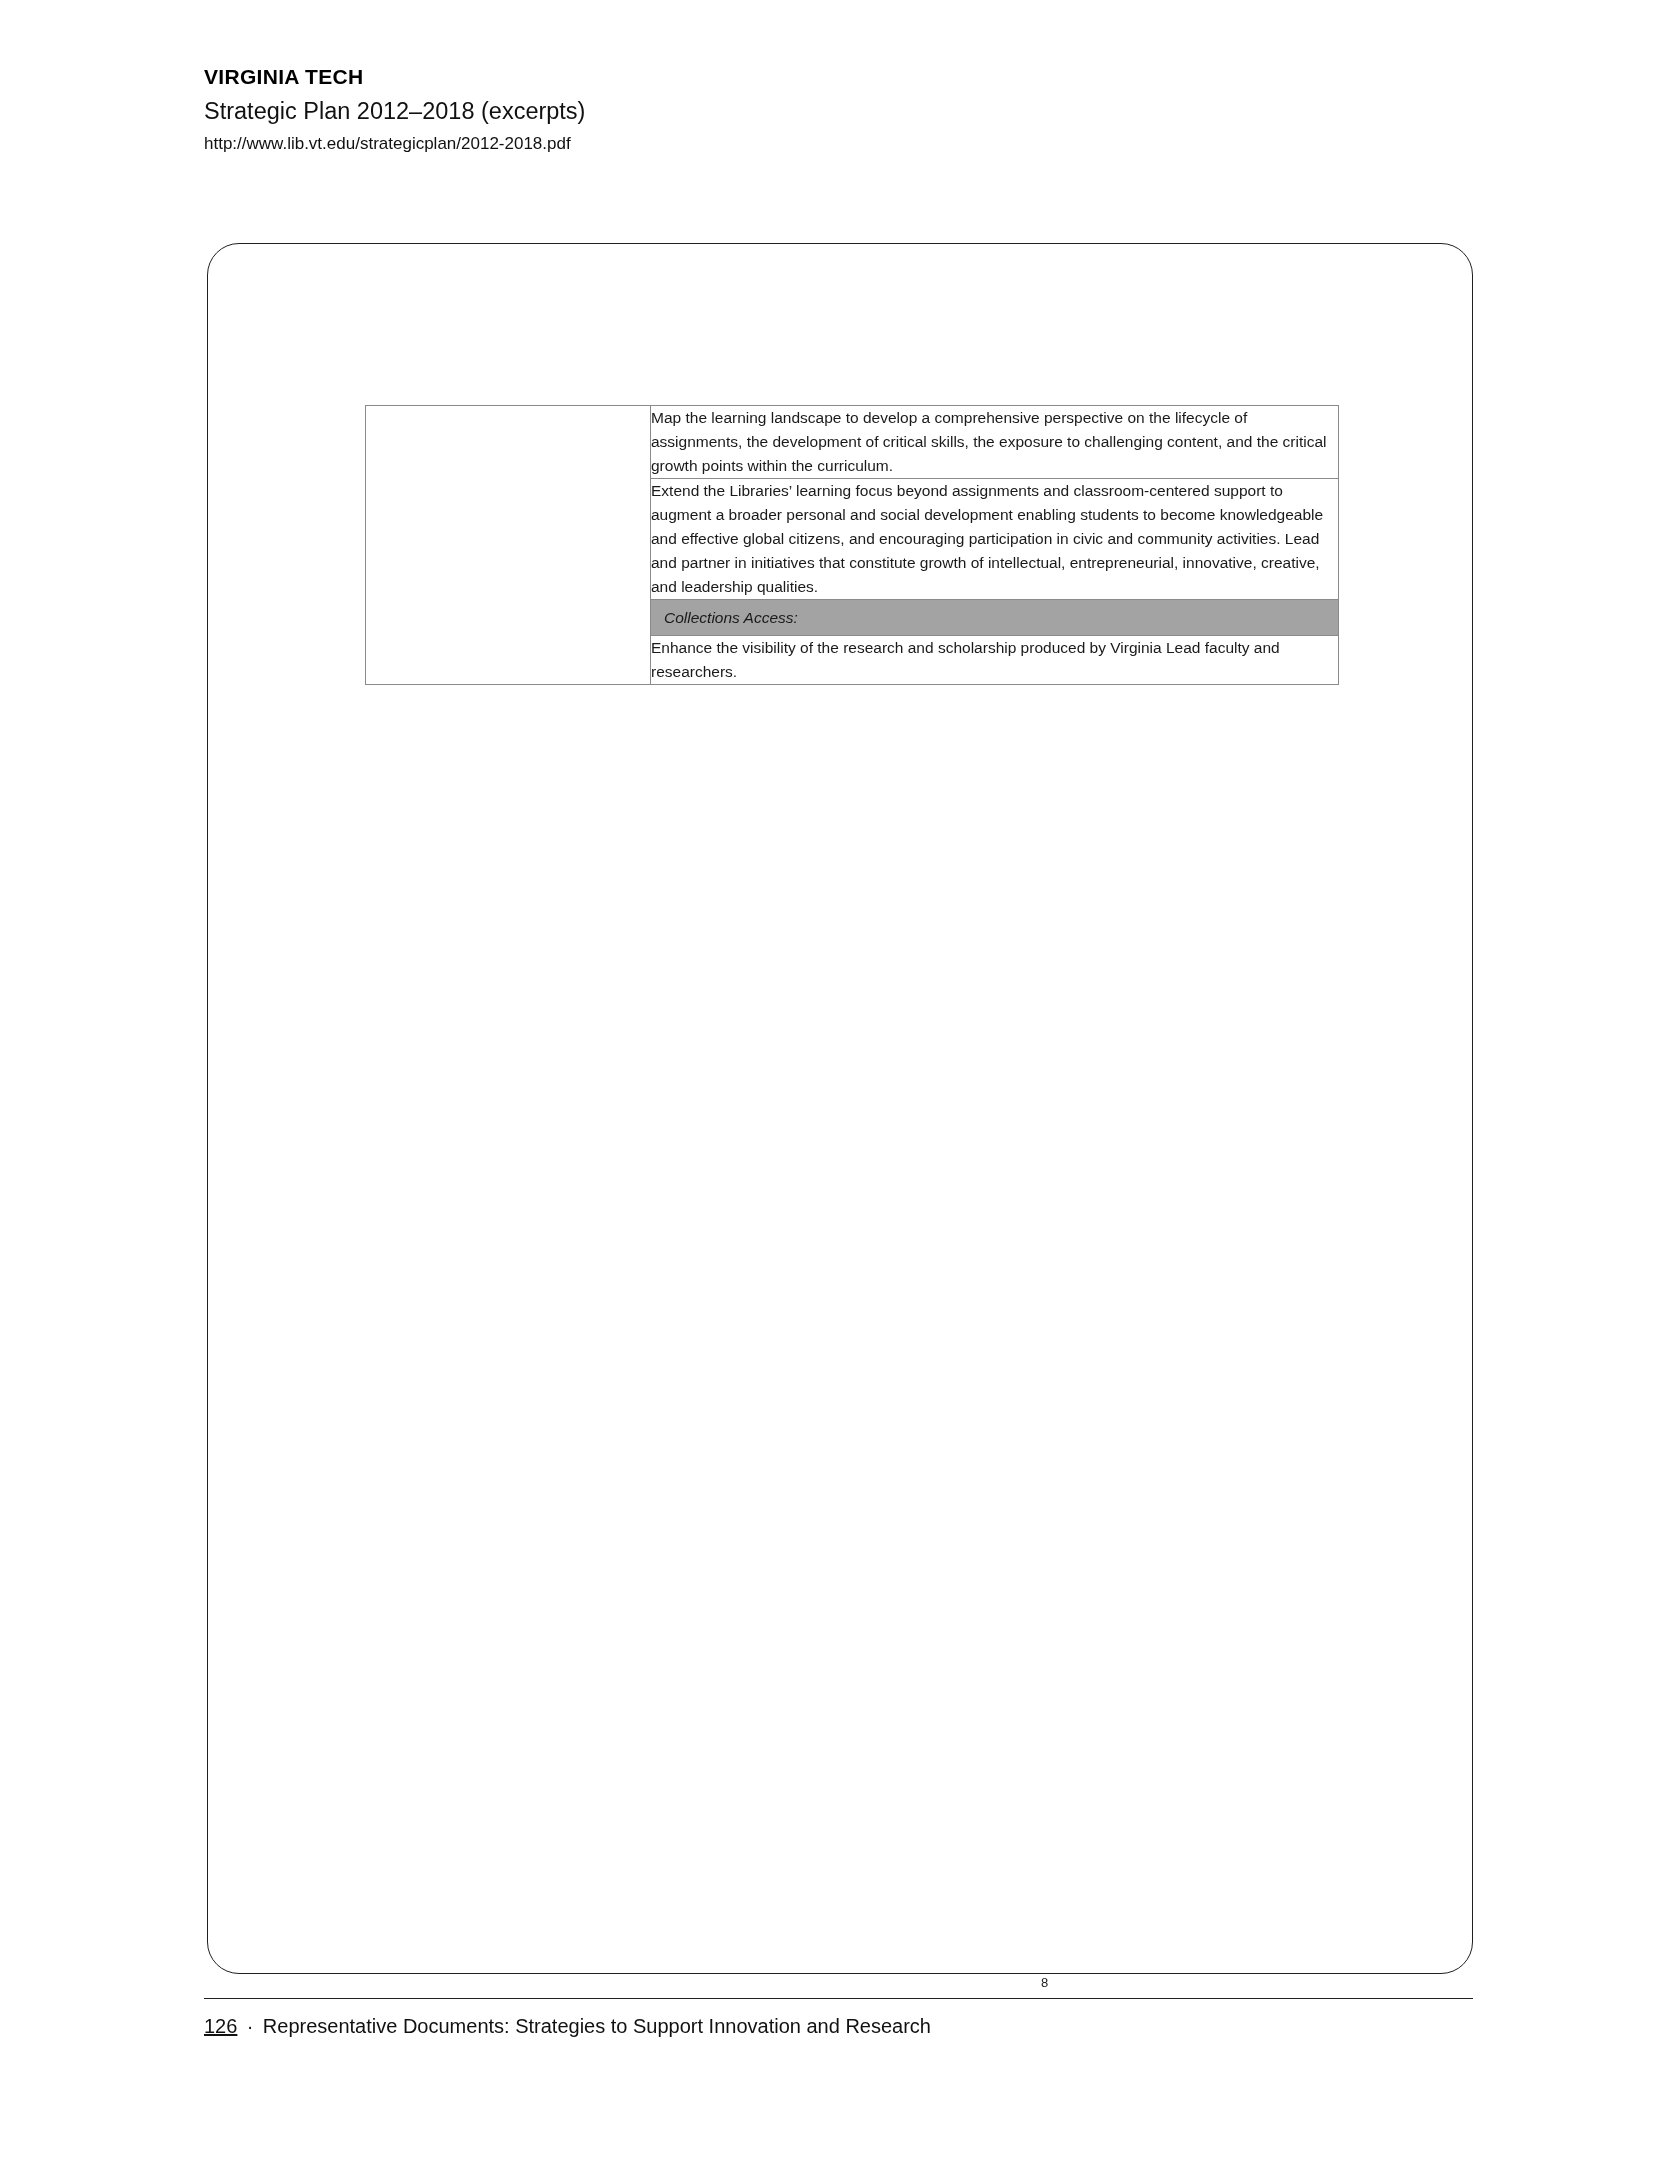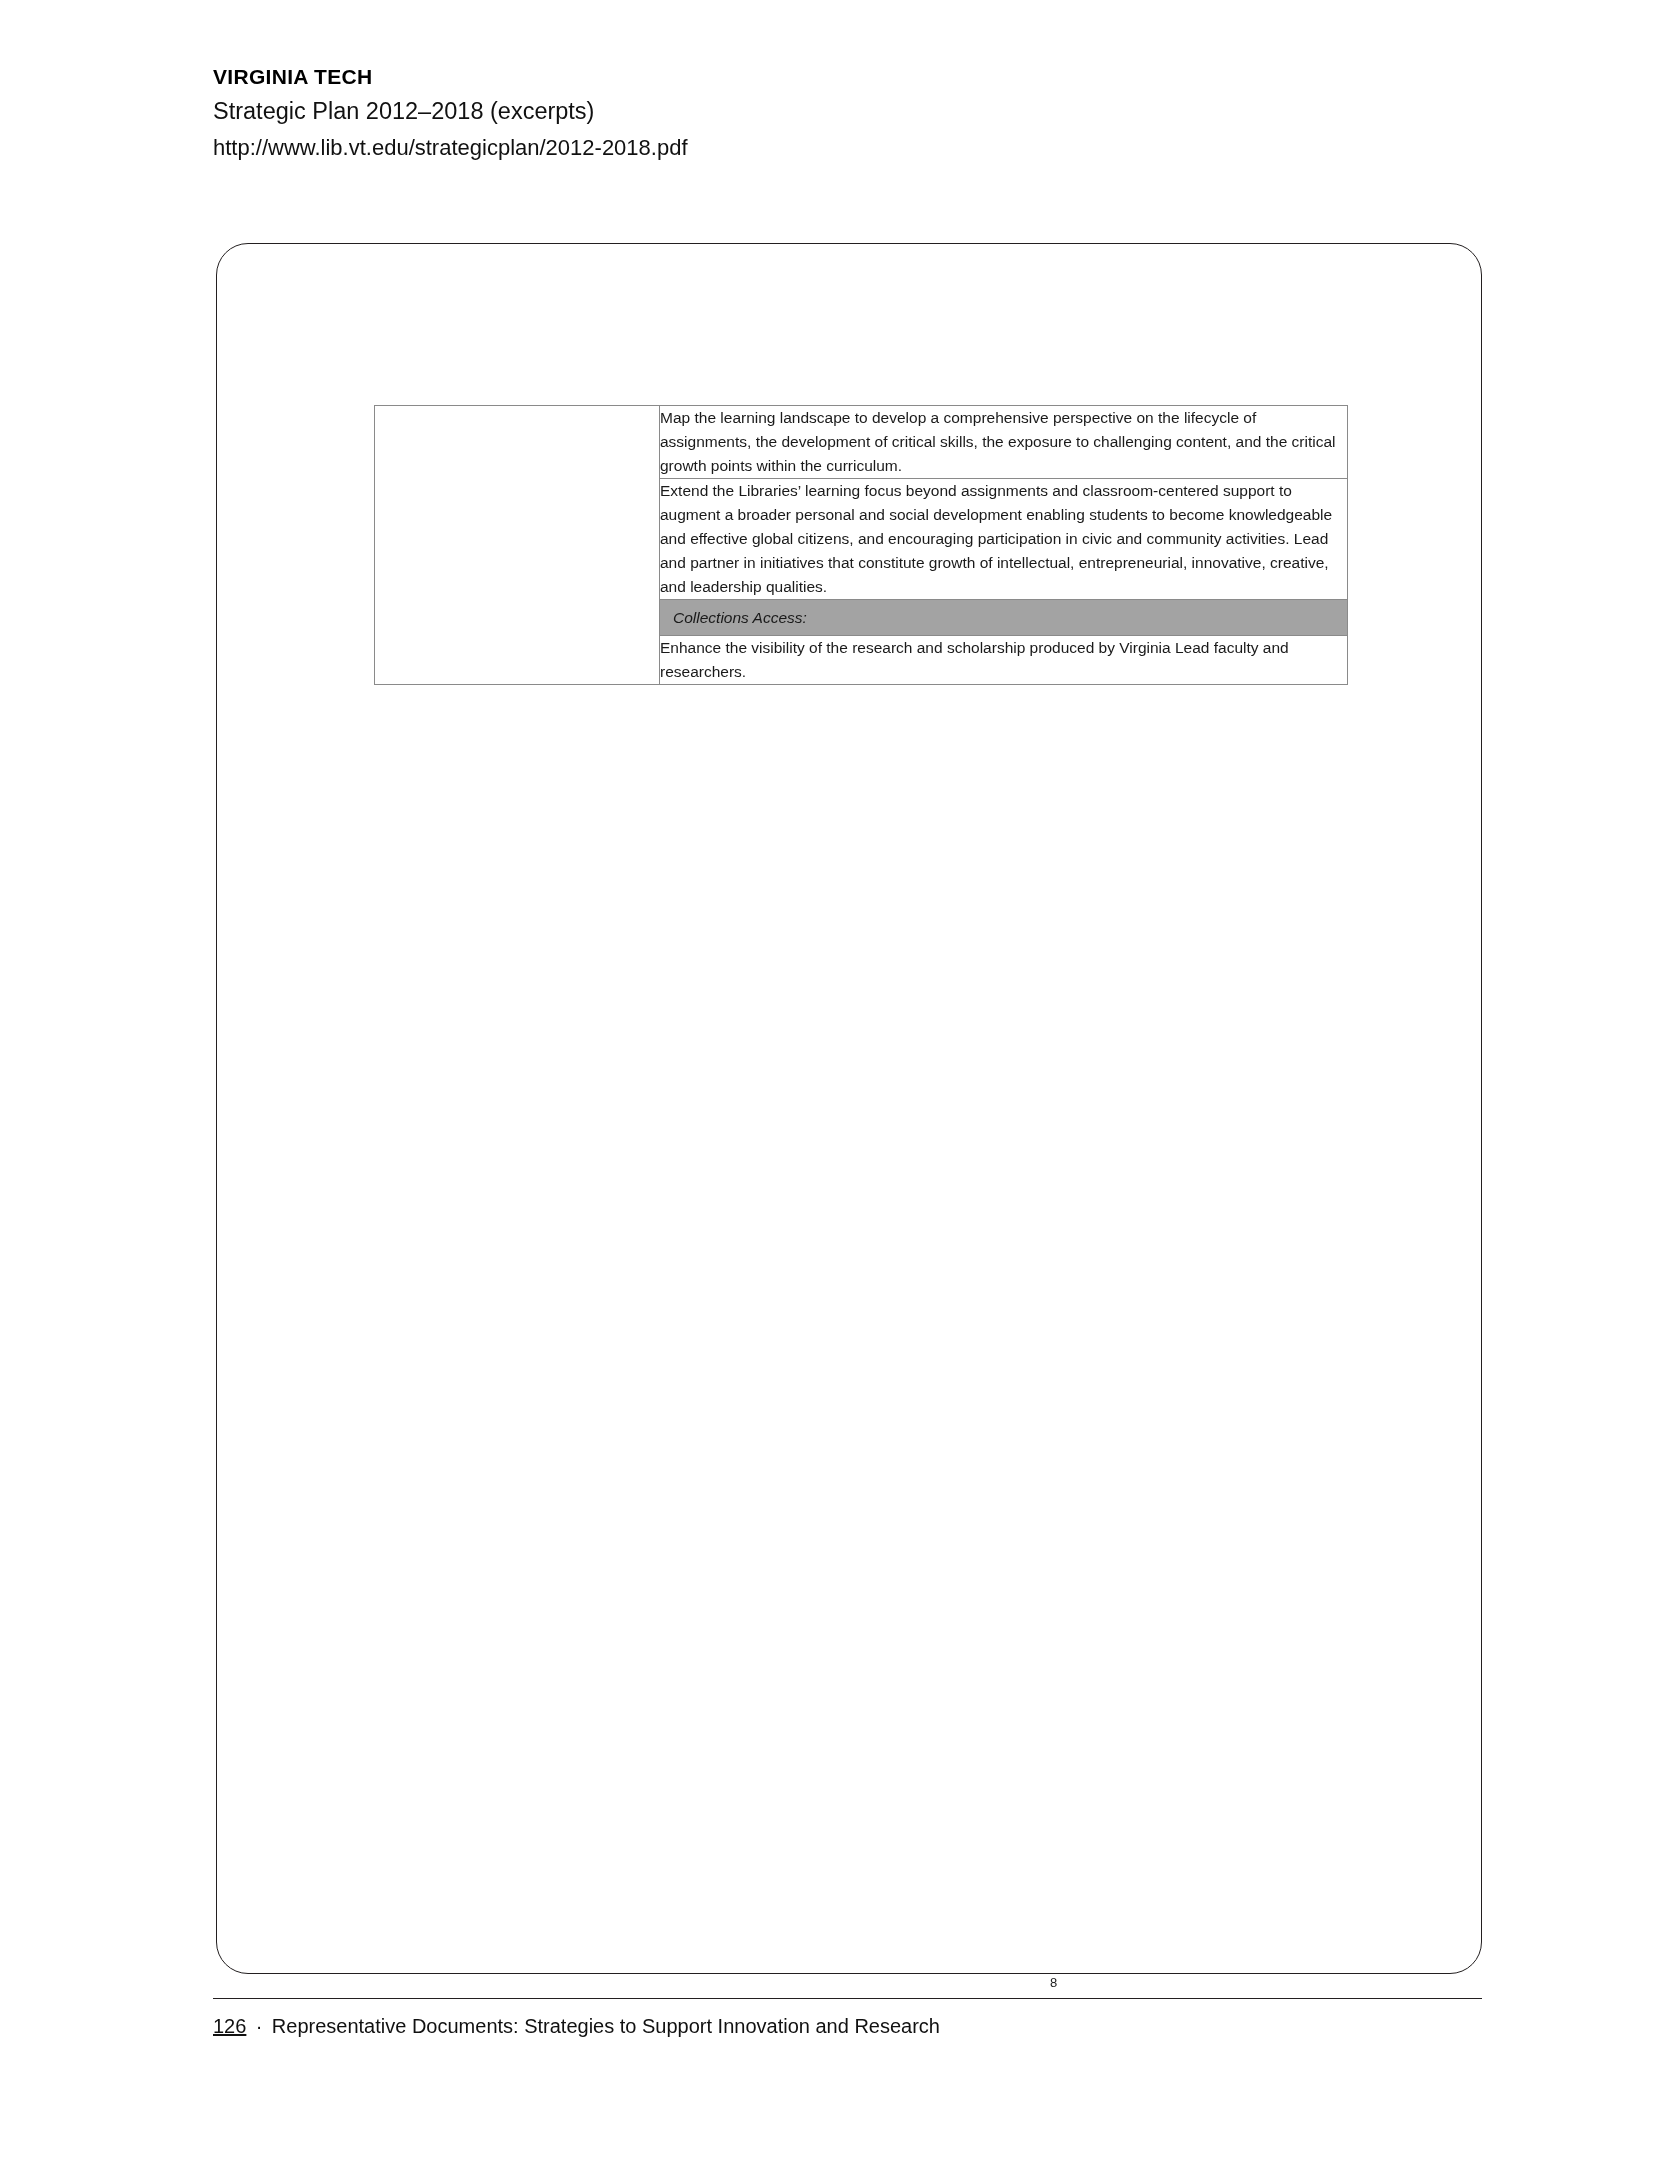--- a/index.html
+++ b/index.html
@@ -11,21 +11,21 @@
     width: 1680px;
     height: 2174px;
     font-family: "Liberation Sans", sans-serif;
     color: #000000;
     position: relative;
     overflow: hidden;
   }
 
   .page {
     position: absolute;
-    top: 0; left: 16px;
+    top: 0; left: 7px;
     width: 1364px;
     height: 2174px;
     border-radius: 13px;
   }
 
   
   .doc-header {
     position: absolute;
     left: 197px;
     top: 62px;
@@ -39,21 +39,21 @@
     color: #000;
   }
   .doc-header .title {
     font-size: 23.5px;
     font-weight: normal;
     line-height: 1.5;
     color: #111;
     margin-top: 2px;
   }
   .doc-header .url {
-    font-size: 22px;
+    font-size: 17px;
     font-weight: normal;
     line-height: 1.5;
     color: #111;
     margin-top: 0.9px;
   }
 
   
   .sheet {
     position: absolute;
     left: 200px;

